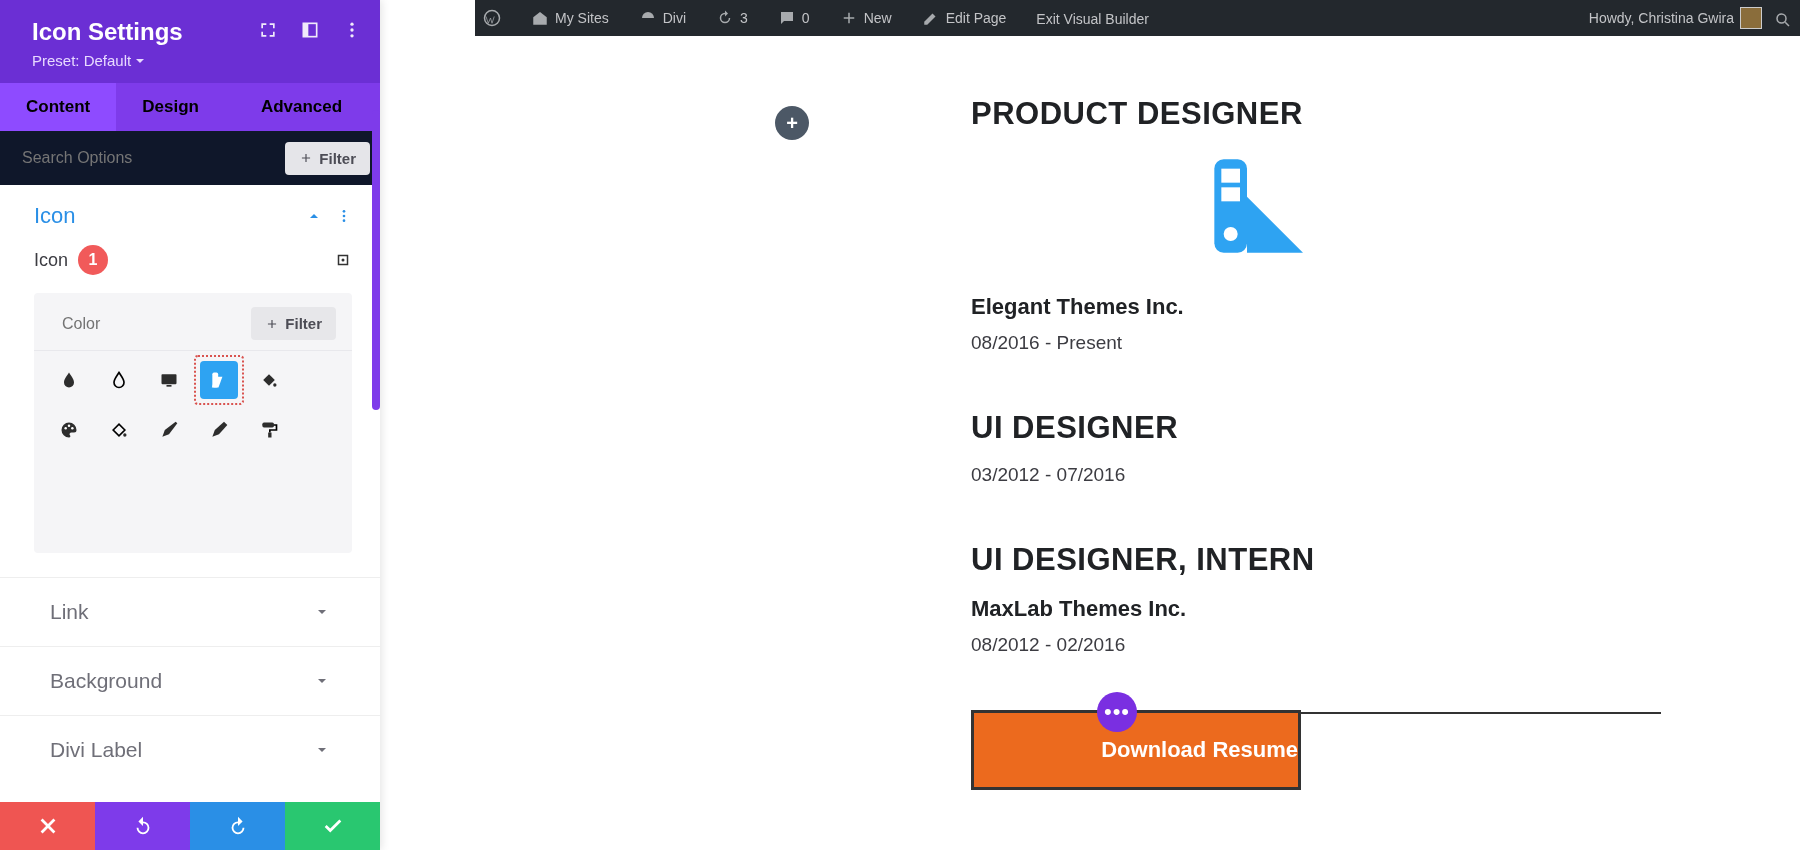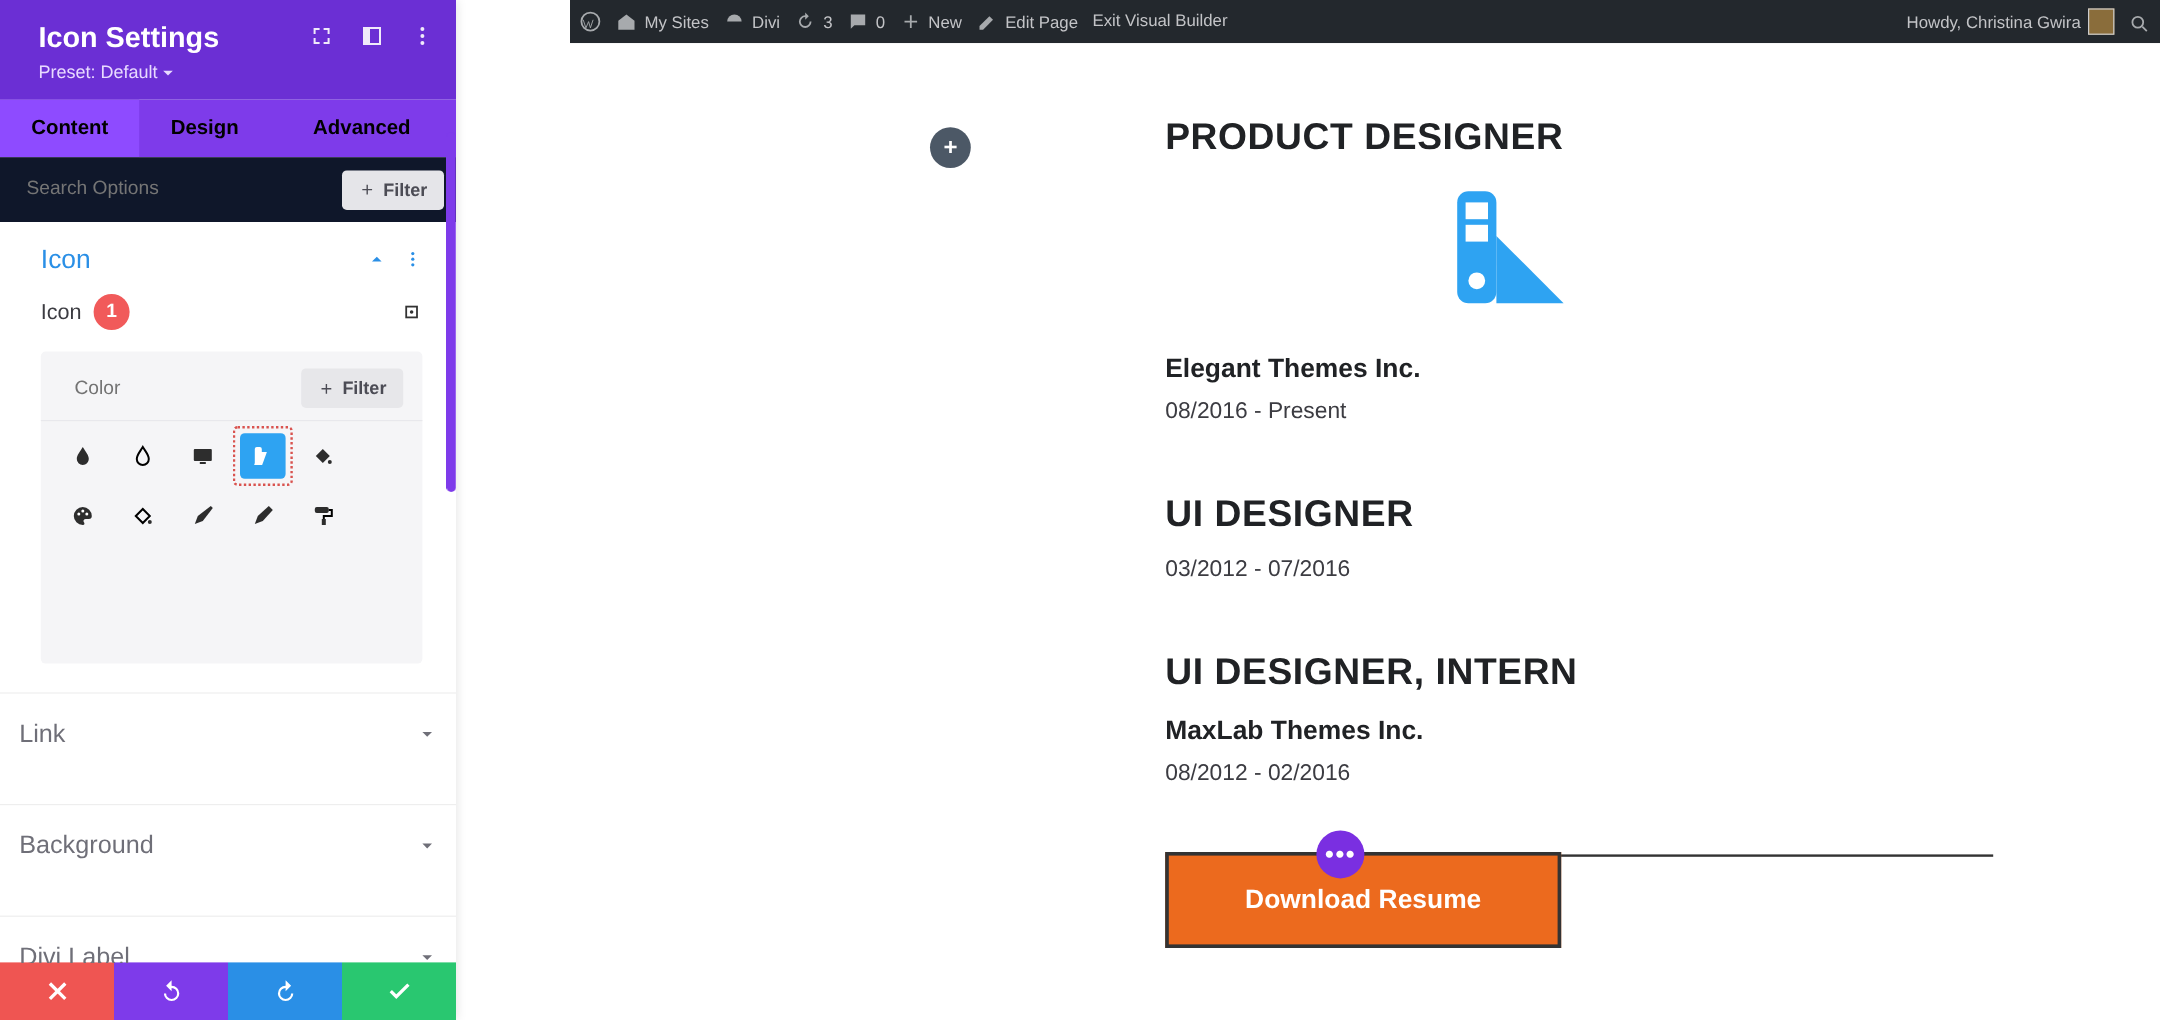--- a/index.html
+++ b/index.html
@@ -1,20 +1,20 @@
 <!DOCTYPE html>
 <html><head>
 <meta charset="utf-8">
 <style>
   * { margin: 0; padding: 0; box-sizing: border-box; }
   body { font-family: -apple-system, BlinkMacSystemFont, 'Segoe UI', sans-serif; width: 1800px; height: 850px; overflow: hidden; position: relative; background: #fff; }
 
   
   .wp-admin-bar { position: absolute; top: 0; left: 475px; right: 0; height: 36px; background: #23282d; color: #c3c4c7; display: flex; align-items: center; font-size: 14px; padding: 0 8px; }
-  .wp-admin-bar .ab-left { display: flex; align-items: flex-start; gap: 12px; }
+  .wp-admin-bar .ab-left { display: flex; align-items: flex-end; gap: 30px; }
   .wp-admin-bar .ab-right { margin-left: auto; display: flex; align-items: flex-end; gap: 12px; }
   .wp-admin-bar .ab-item { display: flex; align-items: center; gap: 6px; color: #c3c4c7; cursor: pointer; }
   .wp-admin-bar svg { width: 18px; height: 18px; fill: #a7aaad; }
   .avatar-img { width: 22px; height: 22px; background: #8a6d3b; border: 1px solid #ccc; }
 
   
   .settings-panel { position: absolute; top: 0; left: 0; width: 380px; height: 850px; background: #fff; display: flex; flex-direction: column; box-shadow: 2px 0 8px rgba(0,0,0,0.1); z-index: 20; }
 
   .panel-header { background: #6b2fd4; color: #fff; padding: 18px 20px 14px 32px; position: relative; }
   .panel-title { font-size: 24px; font-weight: 600; margin-bottom: 6px; }
@@ -47,21 +47,21 @@
   .picker-header .ph-label { font-size: 16px; color: #737373; }
   .picker-header .filter-btn { margin-left: auto; background: #e7e7ea; }
 
   .icon-grid { display: flex; flex-wrap: wrap; gap: 12px; padding: 10px 16px 4px 16px; border-top: 1px solid #e8e8ec; }
   .icon-opt { width: 38px; height: 38px; display: flex; align-items: center; justify-content: center; border-radius: 4px; cursor: pointer; }
   .icon-opt svg { width: 20px; height: 20px; fill: #2d2d2d; }
   .icon-opt.selected { background: #2ea3f2; position: relative; }
   .icon-opt.selected svg { fill: #fff; }
   .icon-opt.selected::after { content: ''; position: absolute; inset: -6px; border: 2px dotted #d9534f; border-radius: 4px; }
 
-  .accordion-row { display: flex; align-items: center; justify-content: space-between; padding: 22px 16px; border-top: 1px solid #eee; cursor: pointer; margin-top: 24px; }
+  .accordion-row { display: flex; align-items: center; justify-content: space-between; padding: 22px 50px; border-top: 1px solid #eee; cursor: pointer; }
   .accordion-row .ac-label { font-size: 21px; color: #6f6f78; }
   .accordion-row svg { width: 16px; height: 16px; fill: #6f6f78; }
 
   .panel-footer { display: flex; height: 48px; }
   .footer-btn { flex: 1; display: flex; align-items: center; justify-content: center; cursor: pointer; }
   .footer-btn svg { width: 22px; height: 22px; fill: #fff; }
   .footer-close { background: #ef5552; }
   .footer-undo { background: #7e3bea; }
   .footer-redo { background: #2a8fe6; }
   .footer-save { background: #29c770; }
@@ -75,21 +75,21 @@
 
   .resume { position: absolute; top: 60px; left: 496px; width: 690px; }
   .role-title { font-size: 31px; font-weight: 800; color: #202225; letter-spacing: 0.5px; margin-bottom: 18px; }
   .big-icon { width: 580px; height: 120px; display: flex; justify-content: center; margin-bottom: 24px; }
   .big-icon svg { width: 120px; height: 112px; fill: #2ea3f2; }
   .company { font-size: 22px; font-weight: 700; color: #202225; margin-bottom: 12px; }
   .daterange { font-size: 19px; color: #3c3c42; margin-bottom: 56px; }
 
   .download-wrap { position: relative; width: 690px; margin-top: 30px; }
   .divider-line { height: 2px; background: #333; width: 100%; }
-  .download-box { position: absolute; top: -2px; left: 0; width: 330px; height: 80px; border: 3px solid #333; background: #ec6a1e; display: flex; align-items: center; justify-content: center; }
+  .download-box { position: absolute; top: -2px; left: 0; width: 330px; height: 80px; border: 3px solid #333; background: #ec6a1e; display: flex; align-items: center; justify-content: flex-end; }
   .download-box span { color: #fff; font-size: 22px; font-weight: 700; }
   .module-dots { position: absolute; top: -20px; left: 126px; width: 40px; height: 40px; border-radius: 50%; background: #7a2fe1; display: flex; align-items: center; justify-content: center; color: #fff; font-size: 22px; letter-spacing: 1px; cursor: pointer; z-index: 2; }
 </style>
 </head>
 <body>
 
 <div class="wp-admin-bar">
   <div class="ab-left">
     <span class="ab-item">
         <svg viewBox="0 0 24 24">

